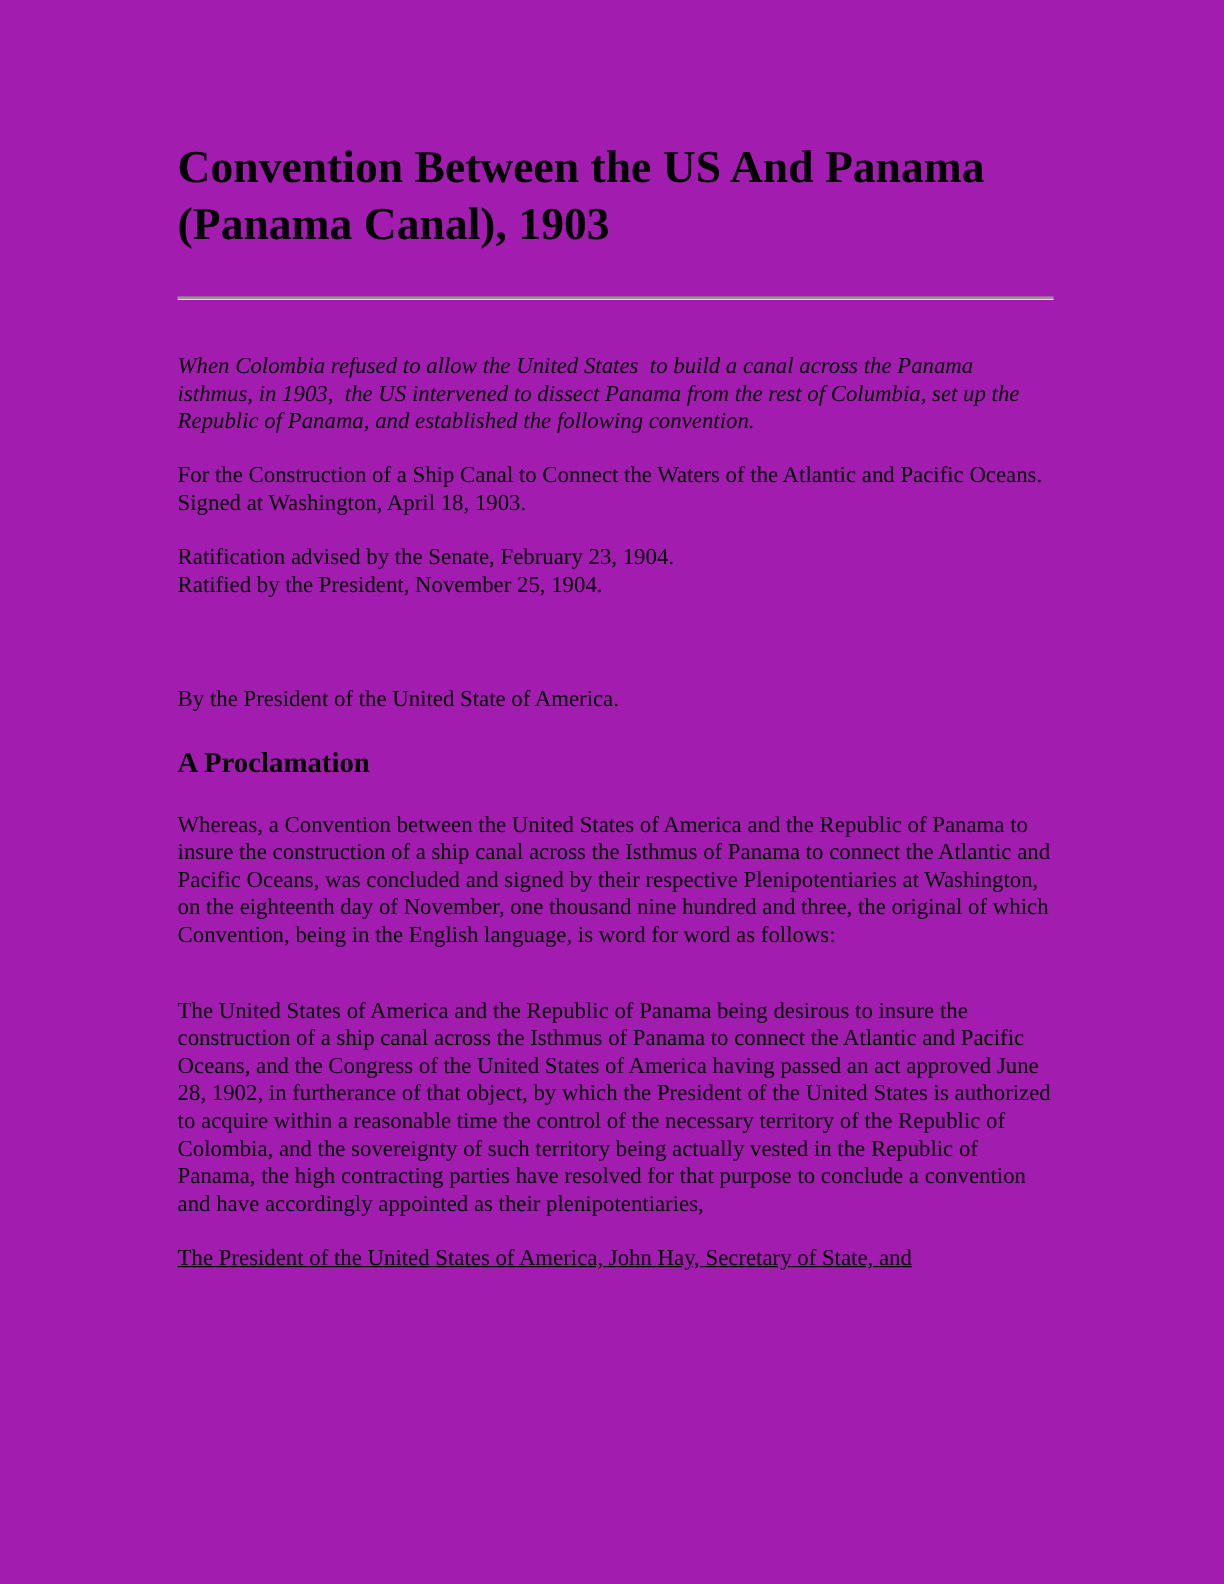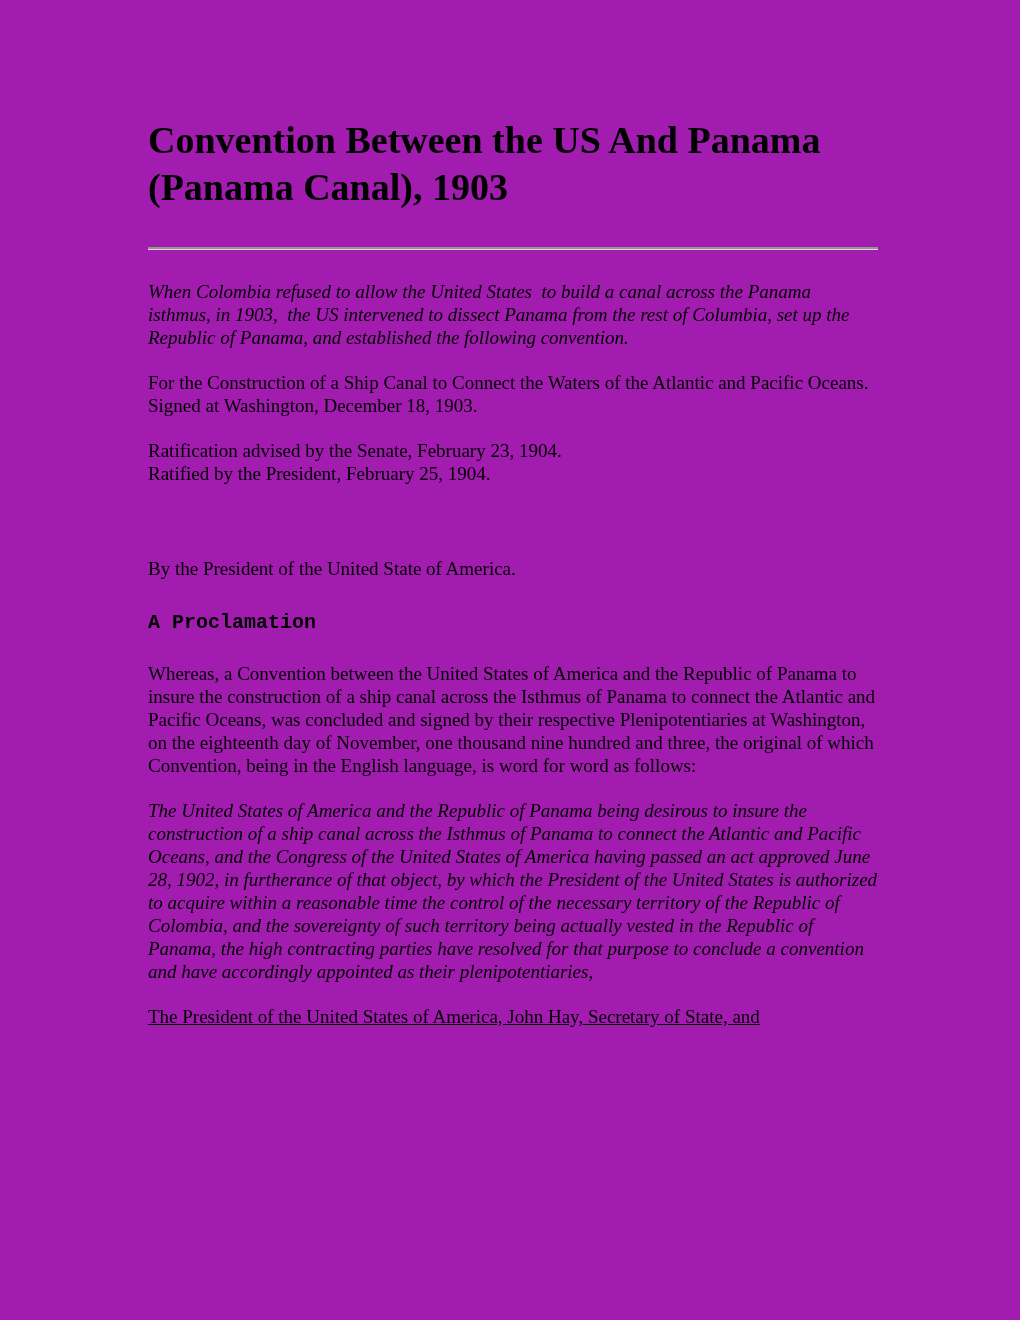--- a/index.html
+++ b/index.html
@@ -28,73 +28,71 @@
   hr.doc-rule {
     border: none;
     height: 3px;
     margin: 36px 0 0 0;
     background: linear-gradient(to bottom, #98958d 0px, #98958d 2px, #dcdad2 2px, #dcdad2 3px);
   }
   p {
     margin: 22px 0 0 0;
   }
   p.preface {
-    margin-top: 30px;
+    margin-top: 44px;
     font-style: italic;
     white-space: pre-wrap;
   }
   p.ratification-block {
     margin-top: 22px;
   }
   p.ratification-block span {
     display: block;
   }
   p.by-president {
     margin-top: 72px;
   }
   h2.proclamation {
     margin: 25px 0 0 0;
-    font-size: 20px;
+    font-size: 24px;
     line-height: 35px;
     font-weight: bold;
-    font-family: Liberation Mono, monospace;
   }
   p.whereas {
   }
   h3.convention-heading {
     margin: 24px 0 0 0;
     font-size: 19px;
     line-height: 24px;
     font-weight: bold;
   }
   p.parties {
-    margin-top: 22px;
-    font-style: italic;
+    margin-top: 40px;
   }
   p.final-line {
     margin-top: 22px;
     text-decoration: underline;
   }
 </style>
 </head>
 <body>
 
 <div class="page">
 
   <h1 class="doc-title">Convention Between the US And Panama (Panama Canal), 1903</h1>
 
   <hr class="doc-rule">
 
   <p class="preface">When Colombia refused to allow the United States  to build a canal across the Panama isthmus, in 1903,  the US intervened to dissect Panama from the rest of Columbia, set up the Republic of Panama, and established the following convention.</p>
 
-  <p class="construction">For the Construction of a Ship Canal to Connect the Waters of the Atlantic and Pacific Oceans. Signed at Washington, December 18, 1903.</p>
+  <p class="construction">For the Construction of a Ship Canal to Connect the Waters of the Atlantic and Pacific Oceans. Signed at Washington, April 18, 1903.</p>
 
   <p class="ratification-block">
     <span>Ratification advised by the Senate, February 23, 1904.</span>
-    <span>Ratified by the President, February 25, 1904.</span>
+    <span>Ratified by the President, November 25, 1904.</span>
   </p>
 
   <p class="by-president">By the President of the United State of America.</p>
 
   <h2 class="proclamation">A Proclamation</h2>
 
   <p class="whereas">Whereas, a Convention between the United States of America and the Republic of Panama to insure the construction of a ship canal across the Isthmus of Panama to connect the Atlantic and Pacific Oceans, was concluded and signed by their respective Plenipotentiaries at Washington, on the eighteenth day of November, one thousand nine hundred and three, the original of which Convention, being in the English language, is word for word as follows:</p>
 
 
   <p class="parties">The United States of America and the Republic of Panama being desirous to insure the construction of a ship canal across the Isthmus of Panama to connect the Atlantic and Pacific Oceans, and the Congress of the United States of America having passed an act approved June 28, 1902, in furtherance of that object, by which the President of the United States is authorized to acquire within a reasonable time the control of the necessary territory of the Republic of Colombia, and the sovereignty of such territory being actually vested in the Republic of Panama, the high contracting parties have resolved for that purpose to conclude a convention and have accordingly appointed as their plenipotentiaries,</p>

